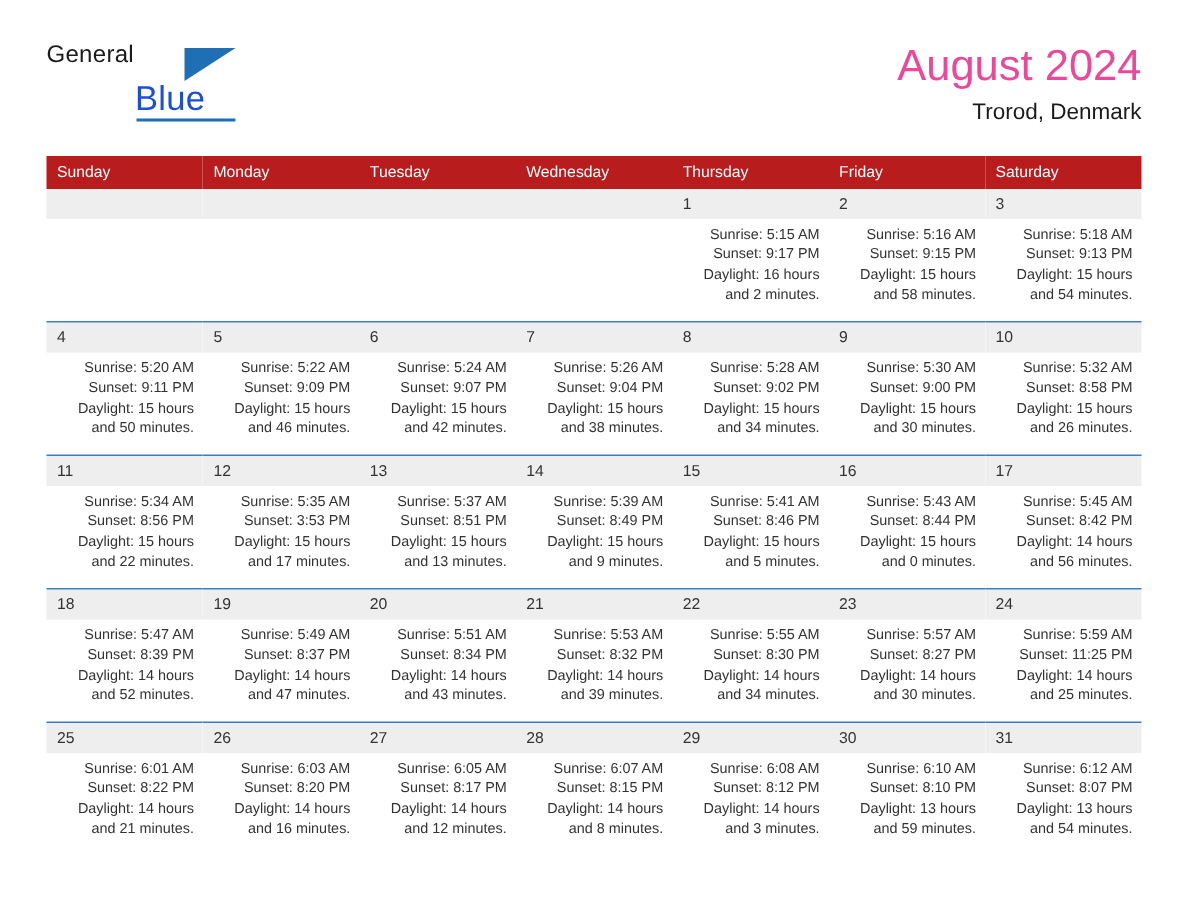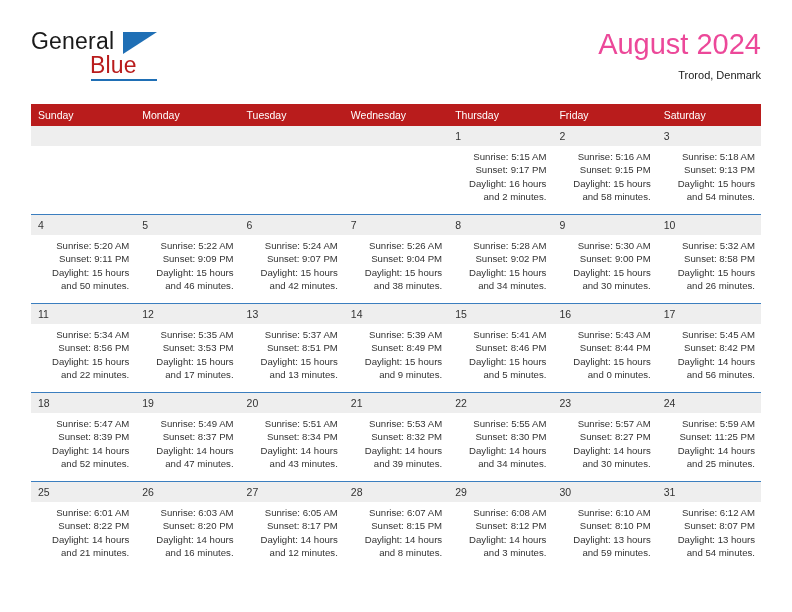--- a/index.html
+++ b/index.html
@@ -34,40 +34,40 @@
     position: absolute;
     left: 0;
     top: 0;
     width: 230px;
     height: 60px;
   }
   .brand-general {
     position: absolute;
     left: 0;
     top: 0;
-    font-size: 23px;
+    font-size: 16px;
     letter-spacing: 0.2px;
     color: #1a1a1a;
     font-family: "Liberation Sans", sans-serif;
   }
   .brand-flag {
     position: absolute;
     left: 92px;
     top: 4px;
     width: 0;
     height: 0;
     border-left: 34px solid #1f6fb5;
     border-bottom: 22px solid transparent;
   }
   .brand-blue {
     position: absolute;
     left: 59px;
     top: 24px;
     font-size: 23px;
-    color: #b91c1c;
+    color: #1d4ed8;
     letter-spacing: 0.2px;
   }
   .brand-underline {
     position: absolute;
     left: 60px;
     top: 51px;
     width: 66px;
     height: 2px;
     background: #1f6fb5;
   }
@@ -78,21 +78,21 @@
     top: -2px;
     text-align: right;
   }
   .cal-title {
     font-size: 29px;
     color: #ec4899;
     line-height: 36px;
     white-space: nowrap;
   }
   .cal-subtitle {
-    font-size: 11px;
+    font-size: 15px;
     color: #1a1a1a;
     line-height: 22px;
     margin-top: 2px;
     white-space: nowrap;
     text-align: right;
   }
 
   
   .calendar {
     position: absolute;

